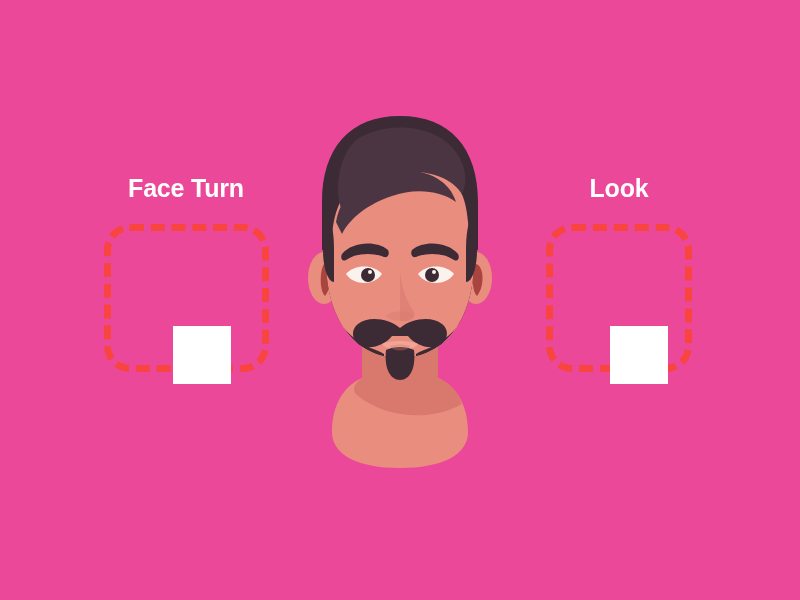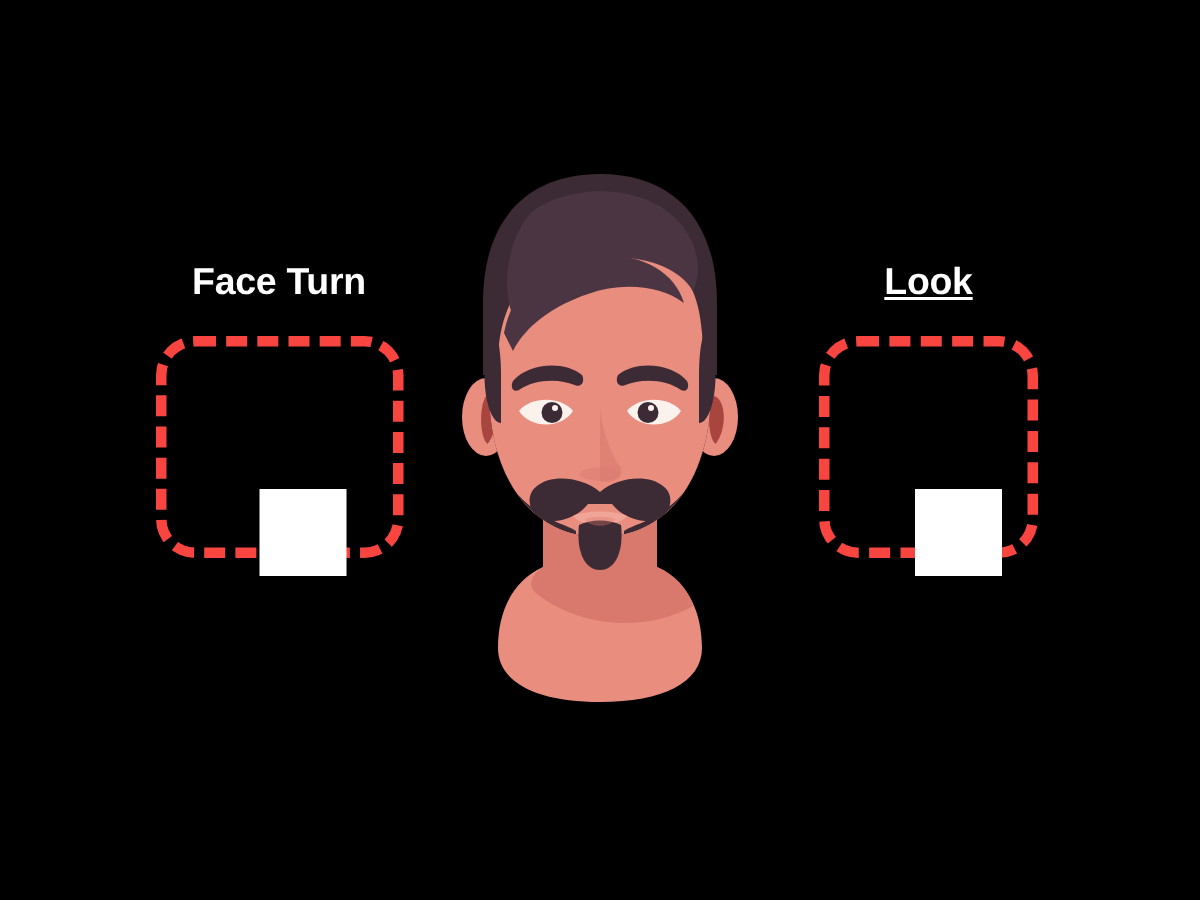--- a/index.html
+++ b/index.html
@@ -45,21 +45,21 @@
   }
   .inner-square {
     position: absolute;
     background: #FFFFFF;
   }
 
   #slot-left  { left: 96px;  top: 176px; width: 180px; height: 200px; }
   #slot-right { left: 540px; top: 176px; width: 158px; height: 200px; }
 
   #slot-left  .slot-label { top: 0px; }
-  #slot-right .slot-label { top: 0px; text-decoration: underline; }
+  #slot-right .slot-label { top: 0px; }
 
   #slot-left  .dashed-box { left: 8px;  top: 48px; width: 165px; height: 148px; }
   #slot-right .dashed-box { left: 6px;  top: 48px; width: 146px; height: 148px; }
 
   #slot-left  .inner-square { left: 62px; top: 95px; width: 58px; height: 58px; }
   #slot-right .inner-square { left: 57px; top: 95px; width: 58px; height: 58px; }
 
   
   #face-illustration {
     position: absolute;
@@ -70,21 +70,21 @@
   }
   #face-illustration svg {
     display: block;
     width: 220px;
     height: 370px;
   }
 </style>
 </head>
 <body>
 
-<div id="stage" style="background: #000000;">
+<div id="stage" style="background: #ec4899;">
 
   <div class="slot" id="slot-left">
     <div class="slot-label" style="color: rgb(255, 255, 255);">Face Turn</div>
     <div class="dashed-box" style="border-color: rgb(249, 69, 63);">
       <div class="inner-square" style="background: rgb(255, 255, 255);"></div>
     </div>
   </div>
 
   <div id="face-illustration">
     <svg viewBox="0 0 220 370" xmlns="http://www.w3.org/2000/svg">

